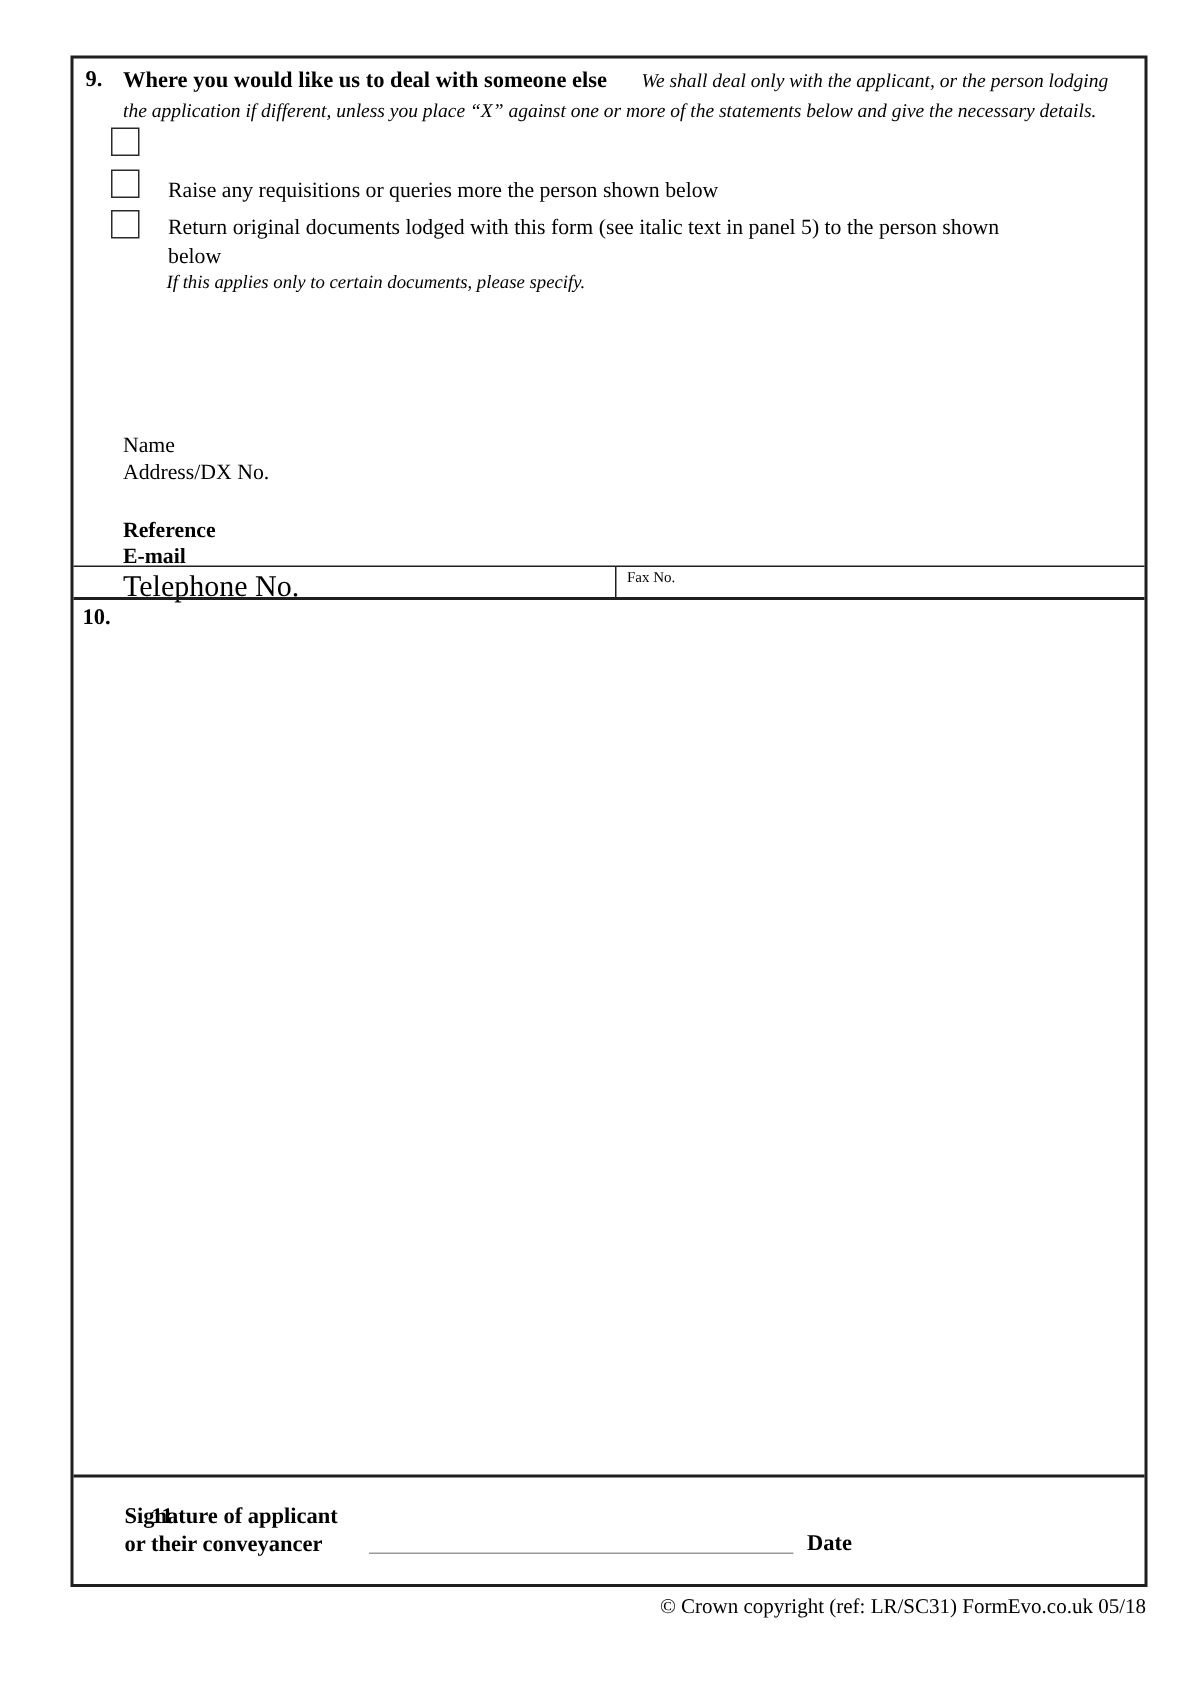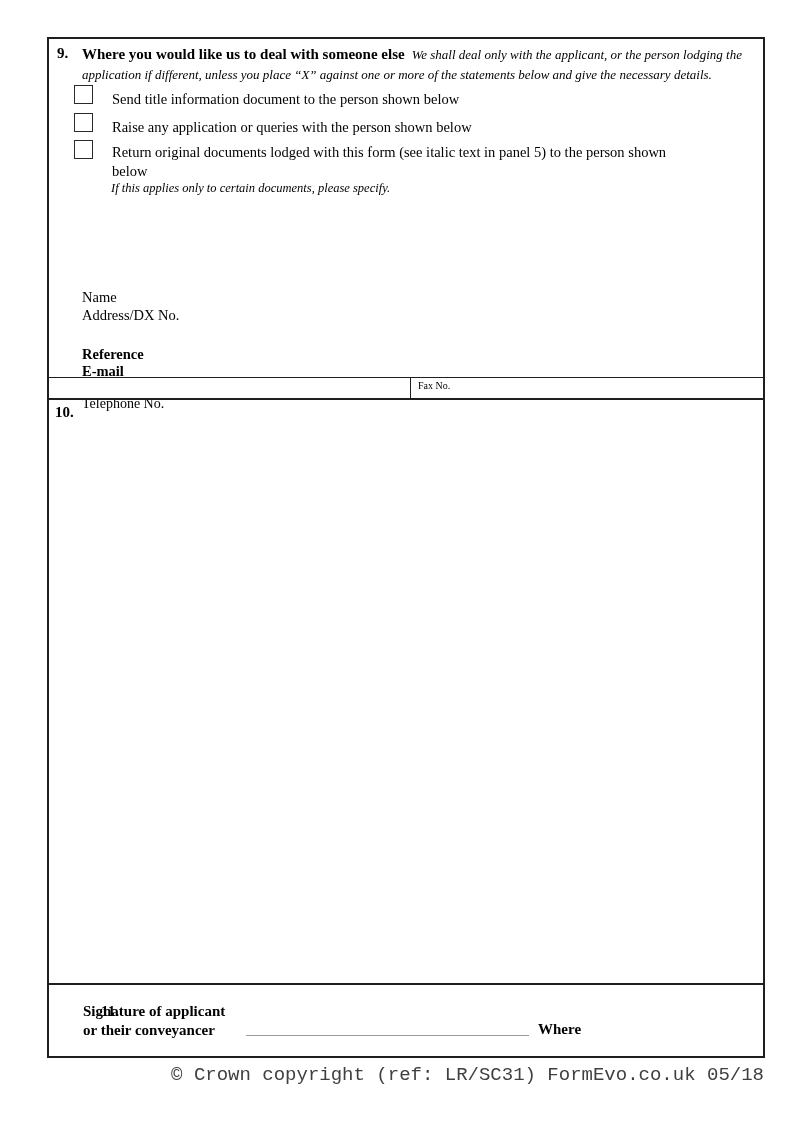--- a/index.html
+++ b/index.html
@@ -34,21 +34,21 @@
   }
   .panel-heading {
     font-weight: bold;
     font-size: 15px;
     line-height: 19px;
   }
   .intro-italic {
     font-weight: normal;
     font-style: italic;
     font-size: 13px;
-    margin-left: 3px;
+    margin-left: 19px;
   }
   .prewrap { white-space: pre-line; }
   .checkbox {
     position: absolute;
     width: 19px;
     height: 19px;
     box-sizing: border-box;
     border: 1.5px solid #2a2a2a;
     background: #ffffff;
   }
@@ -82,22 +82,22 @@
     position: absolute;
     left: 0;
     right: 0;
     top: 338px;
     height: 21px;
     border-top: 1px solid #1f1f1f;
   }
   .tel-label {
     position: absolute;
     left: 33px;
-    top: 18px;
-    font-size: 14px;
+    top: 2px;
+    font-size: 20px;
   }
   .fax-divider {
     position: absolute;
     left: 361px;
     top: 0;
     bottom: 0;
     width: 1px;
     background: #1f1f1f;
   }
   .fax-label {
@@ -118,42 +118,41 @@
     position: absolute;
     left: 489px;
     top: 982px;
     font-weight: bold;
     font-size: 15px;
   }
   .footer {
     position: absolute;
     top: 1064px;
     right: 36px;
-    font-family: Liberation Mono, monospace;
-    font-size: 19px;
-    color: #404040;
+    font-family: Liberation Serif, serif;
+    font-size: 14px;
+    color: #000000;
   }
 </style>
 </head>
 <body>
 
 <div class="page">
   <div class="form">
 
     <div class="abs num" style="left:8px; top:5px;">9.</div>
     <div class="abs" style="left:33px; top:5px; right:13px; line-height:19px;">
       <span class="panel-heading">Where you would like us to deal with someone else</span>
       <span class="intro-italic">We shall deal only with the applicant, or the person lodging the application if different, unless you place “X” against one or more of the statements below and give the necessary details.</span>
     </div>
 
     <div class="checkbox" style="left:25px; top:46px;"></div>
-    <div class="opt-label" style="top:51px;">Send title information document to the person shown below</div>
 
     <div class="checkbox" style="left:25px; top:74px;"></div>
-    <div class="opt-label" style="top:79px;">Raise any application or queries with the person shown below</div>
+    <div class="opt-label" style="top:79px;">Raise any requisitions or queries more the person shown below</div>
 
     <div class="checkbox" style="left:25px; top:101px;"></div>
     <div class="opt-label" style="top:104px;">Return original documents lodged with this form (see italic text in panel 5) to the person shown
 below</div>
 
     <div class="specify-note" style="top:142px;">If this applies only to certain documents, please specify.</div>
 
     <div class="field-label" style="top:249px;">Name</div>
     <div class="field-label" style="top:267px;">Address/DX No.</div>
     <div class="field-label" style="top:306px;font-weight:bold;">Reference</div>
@@ -166,17 +165,17 @@
     </div>
 
     <div class="hline" style="top:359px; height:2px;"></div>
     <div class="abs num" style="left:6px; top:364px;">10.</div>
 
     <div class="hline" style="top:944px; height:2px;"></div>
     <div class="abs num" style="left:22px; top:963px;margin-left:30px;">11.</div>
     <div class="abs panel-heading prewrap" style="left:34px; top:963px;">Signature of applicant
 or their conveyancer</div>
     <div class="sig-line"></div>
-    <div class="date-label">Where</div>
+    <div class="date-label">Date</div>
   </div>
 
   <div class="footer">© Crown copyright (ref: LR/SC31) FormEvo.co.uk 05/18</div>
 </div>
 
 </body></html>

